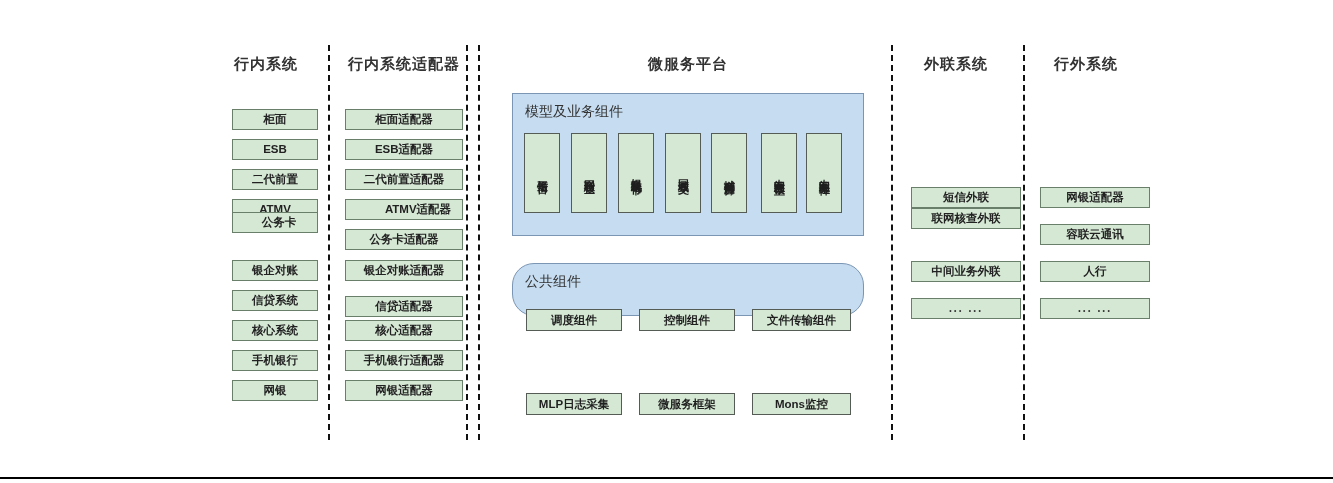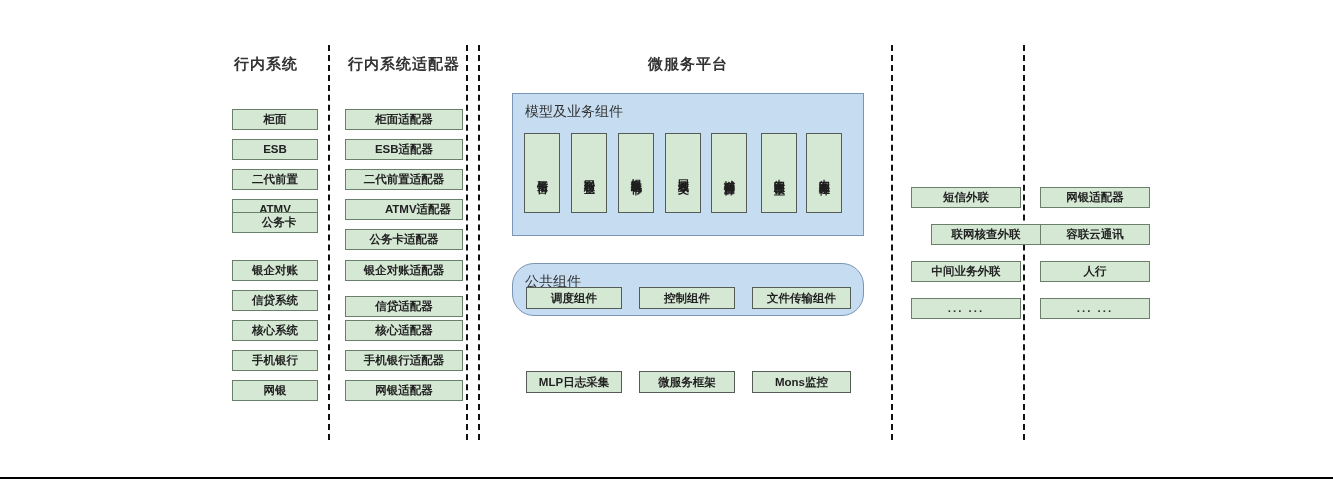--- a/index.html
+++ b/index.html
@@ -67,20 +67,21 @@
     width: 86px;
     height: 21px;
   }
   .node.adapter-item {
     width: 118px;
     height: 21px;
   }
   .node.ext-item {
     width: 110px;
     height: 21px;
+    font-family: Liberation Serif, serif;
   }
   .node.ellipsis {
     letter-spacing: 2px;
     color: #333333;
   }
 
   
   .panel {
     position: absolute;
     background: #c6dcf0;
@@ -124,36 +125,39 @@
     background: #d5e8d4;
     border: 1.5px solid #555b55;
     box-sizing: border-box;
     height: 22px;
     display: flex;
     align-items: center;
     justify-content: center;
     font-size: 11.5px;
     font-weight: bold;
     color: #1f1f1f;
+    margin-top: 22px;
   }
 </style>
 </head>
 <body>
 
 <div class="canvas">
 
   <div class="divider" style="left:328px;"></div>
   <div class="divider" style="left:466px;"></div>
   <div class="divider" style="left:478px;"></div>
   <div class="divider" style="left:891px;"></div>
   <div class="divider" style="left:1023px;"></div>
 
   <div class="col-head" style="left:196px; top:55px; width:140px;">行内系统</div>
   <div class="col-head" style="left:598px; top:55px; width:180px;">微服务平台</div>
   <div class="col-head" style="left:324px; top:55px; width:160px;">行内系统适配器</div>
+  <div class="col-head" style="left:886px; top:55px; width:140px;">外联系统</div>
+  <div class="col-head" style="left:1016px; top:55px; width:140px;">行外系统</div>
 
   <div class="node stack-item" style="left:232px; top:109px;">柜面</div>
   <div class="node stack-item" style="left:232px; top:139px;">ESB</div>
   <div class="node stack-item" style="left:232px; top:169px;">二代前置</div>
   <div class="node stack-item" style="left:232px; top:199px;">ATMV</div>
   <div class="node stack-item" style="left:232px; top:212px;padding-left:8px;">公务卡</div>
   <div class="node stack-item" style="left:232px; top:260px;">银企对账</div>
   <div class="node stack-item" style="left:232px; top:290px;">信贷系统</div>
   <div class="node stack-item" style="left:232px; top:320px;">核心系统</div>
   <div class="node stack-item" style="left:232px; top:350px;">手机银行</div>
@@ -200,21 +204,21 @@
   </div>
   <div class="cnode" style="left:526px; top:287px; width:96px;">调度组件</div>
   <div class="cnode" style="left:639px; top:287px; width:96px;">控制组件</div>
   <div class="cnode" style="left:752px; top:287px; width:99px;">文件传输组件</div>
 
   <div class="cnode" style="left:526px; top:371px; width:96px;">MLP日志采集</div>
   <div class="cnode" style="left:639px; top:371px; width:96px;">微服务框架</div>
   <div class="cnode" style="left:752px; top:371px; width:99px;">Mons监控</div>
 
   <div class="node ext-item" style="left:911px; top:187px;">短信外联</div>
-  <div class="node ext-item" style="left:911px; top:224px;margin-left:20px;">联网核查外联</div>
+  <div class="node ext-item" style="left:911px; top:208px;">联网核查外联</div>
   <div class="node ext-item" style="left:911px; top:261px;">中间业务外联</div>
   <div class="node ext-item ellipsis" style="left:911px; top:298px;">... ...</div>
 
   <div class="node ext-item" style="left:1040px; top:187px;">网银适配器</div>
   <div class="node ext-item" style="left:1040px; top:224px;">容联云通讯</div>
   <div class="node ext-item" style="left:1040px; top:261px;">人行</div>
   <div class="node ext-item ellipsis" style="left:1040px; top:298px;">... ...</div>
 
   <div class="bottom-rule"></div>
 </div>

